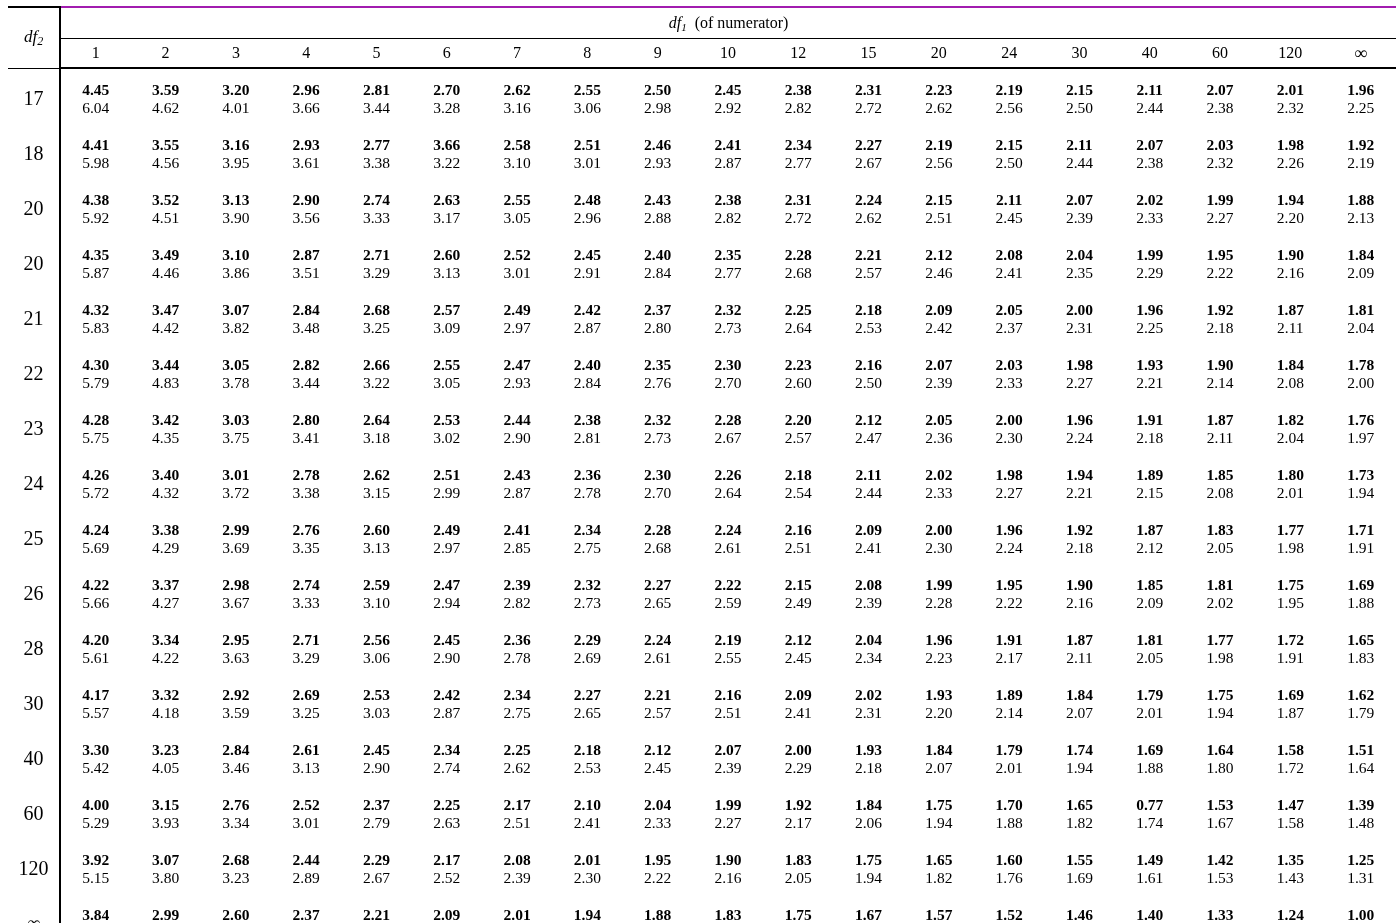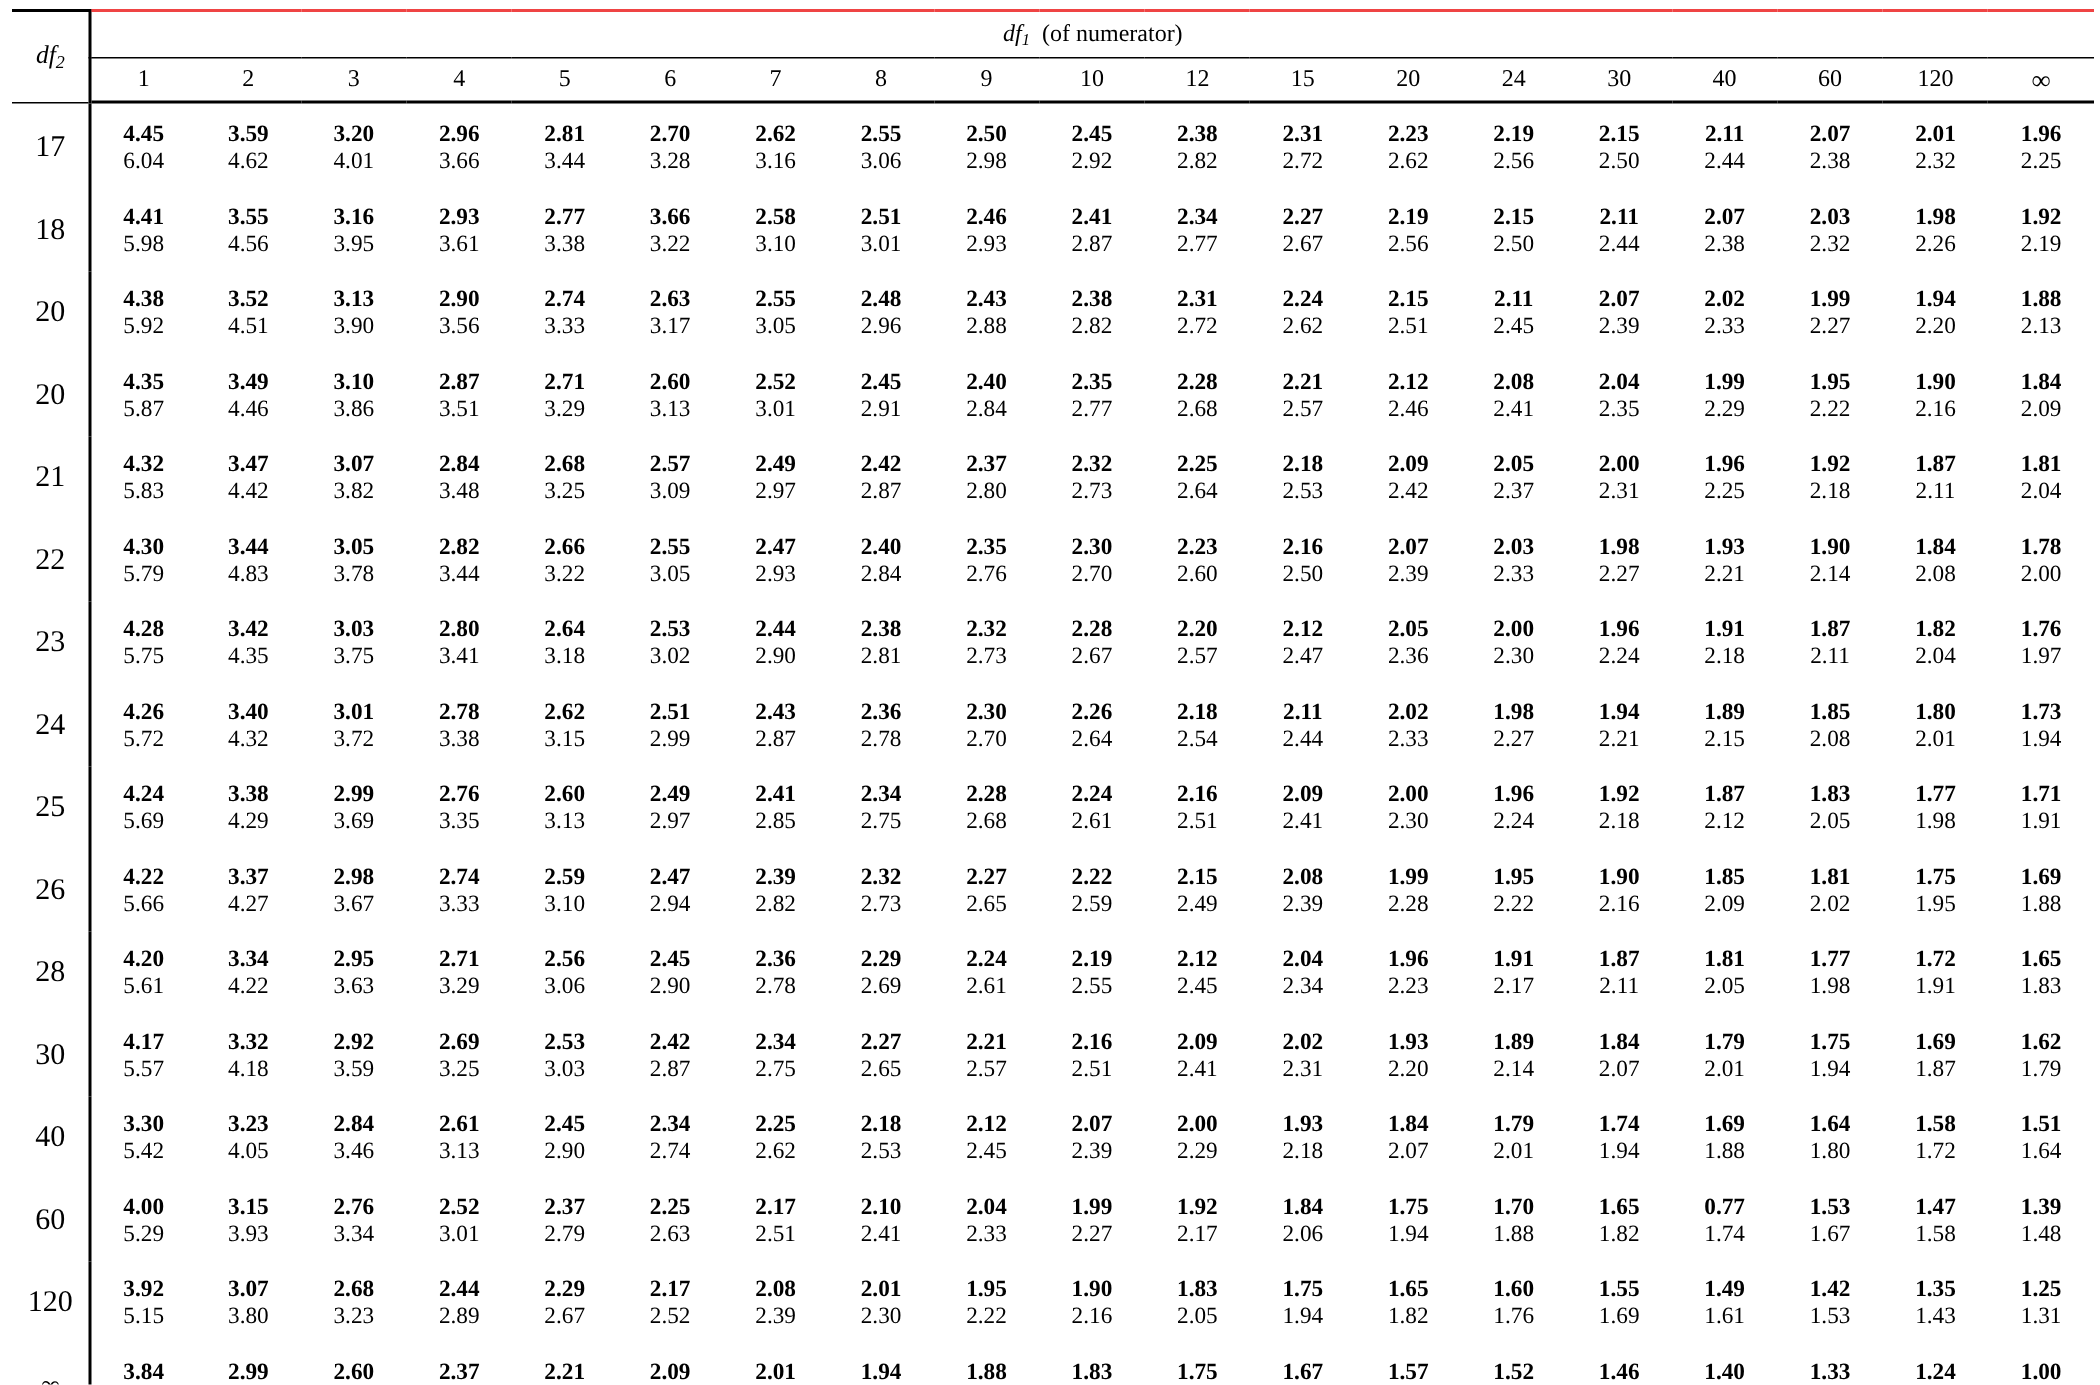--- a/index.html
+++ b/index.html
@@ -44,21 +44,21 @@
     border-bottom: 1px solid #000;
     font-style: italic;
     font-size: 17px;
     vertical-align: middle;
     position: relative;
   }
   .hdr-df2 .lbl { display: inline-block; }
   .hdr-df2 .sub { font-size: 12px; font-style: italic; vertical-align: -3px; }
 
   .hdr-title {
-    border-top: 2px solid #ef4444;
+    border-top: 2px solid #a21caf;
     border-bottom: 1px solid #000;
     height: 30px;
     font-size: 16px;
   }
   .hdr-title .ital { font-style: italic; }
   .hdr-title .sub { font-size: 11px; vertical-align: -3px; font-style: italic; }
   .hdr-title .paren { font-style: normal; }
 
   .hdr-num {
     border-bottom: 2px solid #000;

